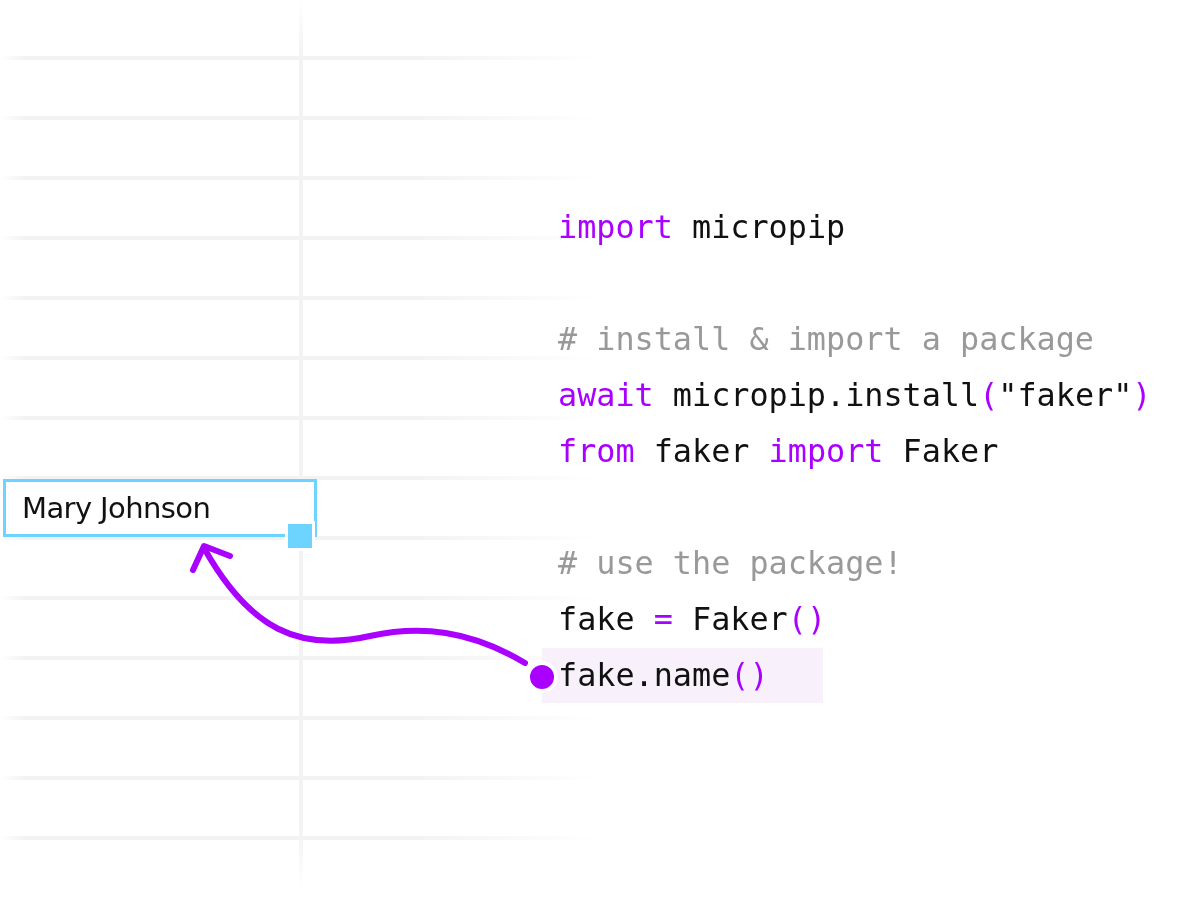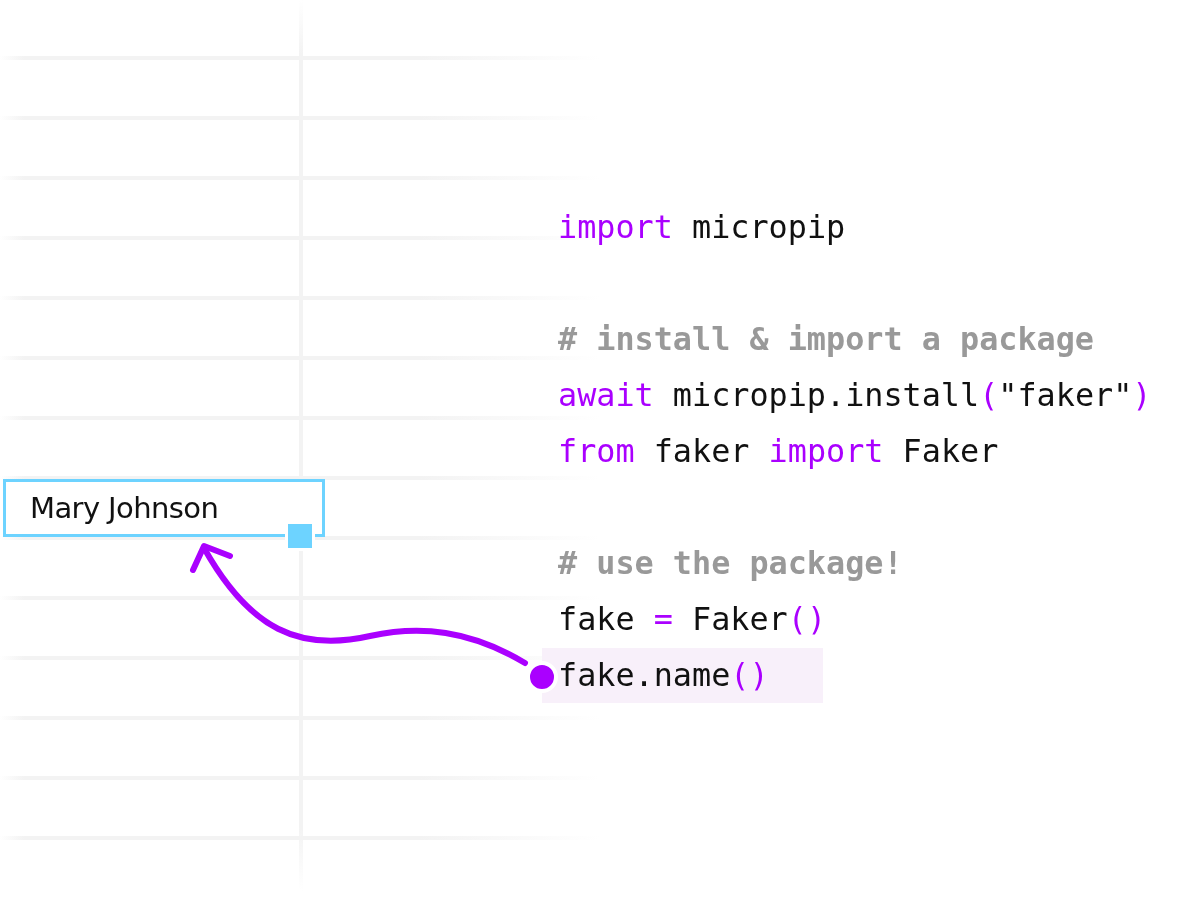--- a/index.html
+++ b/index.html
@@ -13,36 +13,36 @@
       background: linear-gradient(to right, rgba(240,240,240,0) 0%, #f3f3f3 4%, #f3f3f3 70%, rgba(243,243,243,0) 100%);
     }
     .vline {
       position: absolute; left: 299px; top: 0; width: 4px; height: 900px;
       background: linear-gradient(to bottom, rgba(243,243,243,0) 0%, #f3f3f3 6%, #f3f3f3 92%, rgba(243,243,243,0) 99%);
     }
     .cell {
       position: absolute; left: 3px; top: 479px; width: 292px; height: 52px;
       border: 3px solid #6dd3ff; background: #ffffff;
       font-family: "DejaVu Sans", sans-serif; font-size: 29px; color: #111;
-      line-height: 52px; padding-left: 24px; box-sizing: content-box;
+      line-height: 52px; padding-left: 16px; box-sizing: content-box;
       letter-spacing: -0.6px;
     }
     .fill-handle {
       position: absolute; left: 288px; top: 524px; width: 24px; height: 24px;
       background: #6dd3ff; border: 0;
       box-shadow: 0 0 0 3px #ffffff;
     }
     .code {
       position: absolute; left: 558px; top: 199px;
       font-family: "DejaVu Sans Mono", monospace; font-size: 31.8px;
       color: #111111; white-space: pre;
     }
     .code-line { height: 56px; line-height: 56px; position: relative; }
     .kw { color: #aa00ff; }
-    .cm { color: #999999; font-weight: bold; }
+    .cm { color: #999999; }
     .highlight {
       position: absolute; left: 542px; top: 648px; width: 281px; height: 55px;
       background: #f8f0fa;
     }
     svg.overlay { position: absolute; left: 0; top: 0; }
   </style>
 </head>
 <body>
 
 <div class="grid" id="grid">

